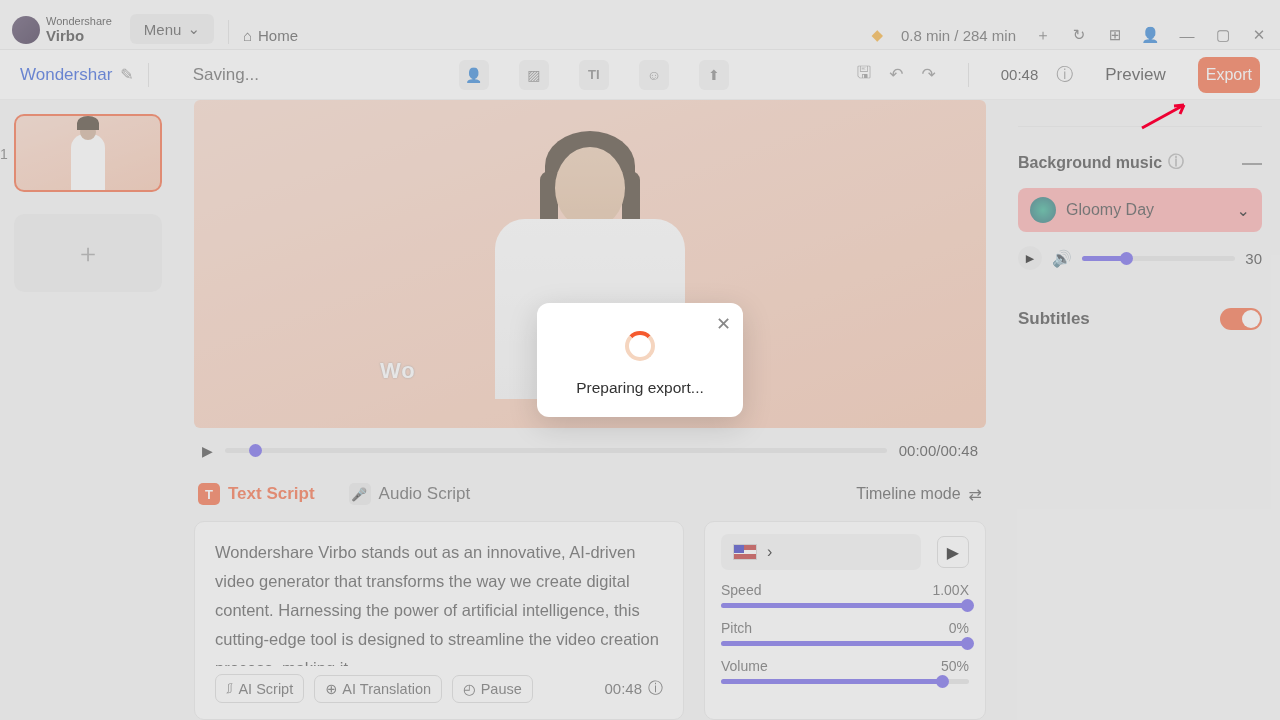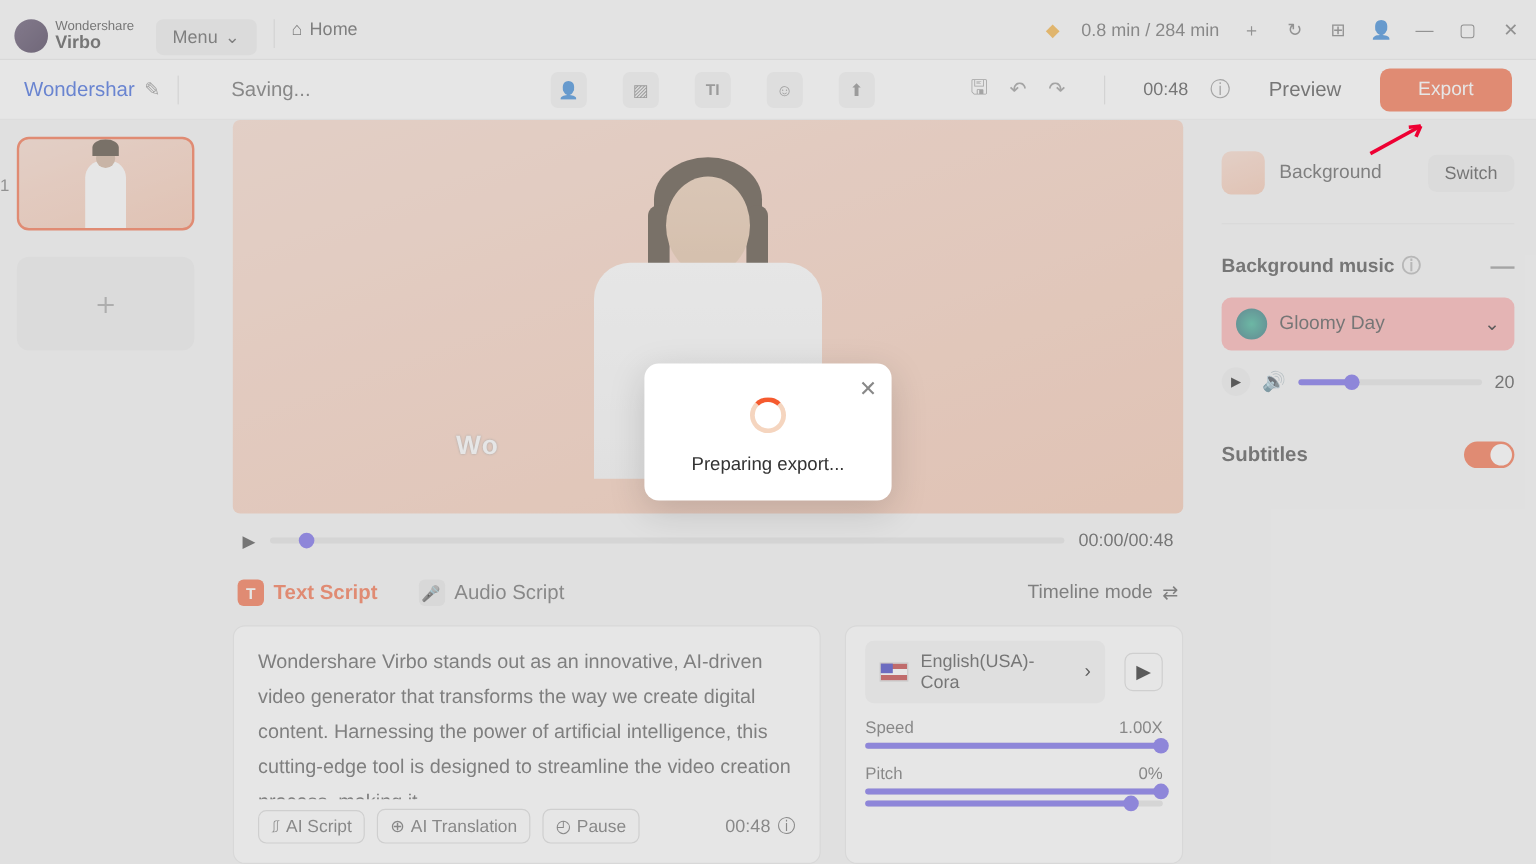--- a/index.html
+++ b/index.html
@@ -1,18 +1,18 @@
 <!DOCTYPE html>
 <html><head>
 <meta charset="utf-8">
 <style>
 * { box-sizing: border-box; margin: 0; padding: 0; font-family: -apple-system, BlinkMacSystemFont, 'Segoe UI', Arial, sans-serif; }
 body { width: 1280px; height: 720px; overflow: hidden; background: #f5f5f5; position: relative; }
 
-.topbar { height: 50px; display: flex; align-items: flex-start; padding: 16px 12px; background: #fafafa; border-bottom: 1px solid #e5e5e5; }
+.topbar { height: 50px; display: flex; align-items: flex-end; padding: 5px 12px; background: #fafafa; border-bottom: 1px solid #e5e5e5; }
 .logo-block { display: flex; align-items: center; gap: 6px; }
 .logo-circle { width: 28px; height: 28px; border-radius: 50%; background: linear-gradient(135deg,#4a3a5a,#2a1a3a); }
 .logo-text { font-size: 11px; line-height: 1.1; color: #333; }
 .logo-text b { font-size: 15px; font-weight: 700; }
 .menu-btn { margin-left: 18px; padding: 6px 14px; background: #ececec; border-radius: 6px; font-size: 15px; color: #444; display: flex; align-items: center; gap: 6px; }
 .vdiv { width: 1px; height: 24px; background: #ddd; margin: 0 14px; }
 .home-btn { display: flex; align-items: center; gap: 6px; font-size: 15px; color: #444; }
 .topbar-right { margin-left: auto; display: flex; align-items: center; gap: 18px; color: #555; font-size: 15px; }
 .diamond { color: #f5a623; }
 .win-btn { width: 18px; height: 18px; display: flex; align-items: center; justify-content: center; color: #666; cursor: pointer; }
@@ -21,21 +21,21 @@
 .proj-name { font-size: 17px; color: #1d4ed8; }
 .edit-ic { margin-left: 8px; color: #888; }
 .saving { margin-left: 30px; font-size: 17px; color: #555; }
 .mid-tools { margin-left: 200px; display: flex; gap: 30px; }
 .tool-ic { width: 30px; height: 30px; border-radius: 6px; background: #f0f0f0; display: flex; align-items: center; justify-content: center; color: #777; font-size: 14px; }
 .tool-ic:nth-child(3) { font-weight: 700; font-size: 13px; }
 .toolbar-right { margin-left: auto; display: flex; align-items: center; gap: 18px; }
 .tb-ic { color: #888; font-size: 17px; }
 .duration { font-size: 15px; color: #333; }
 .preview-btn { font-size: 17px; color: #333; padding: 8px 14px; }
-.export-btn { background: #f55a2e; color: #fff; padding: 9px 32px; border-radius: 8px; font-size: 16px; font-weight: 500; }
+.export-btn { background: #f55a2e; color: #fff; padding: 9px 8px; border-radius: 8px; font-size: 16px; font-weight: 500; }
 
 .body-row { display: flex; height: 620px; }
 .slides-col { width: 180px; padding: 14px; display: flex; flex-direction: column; gap: 22px; }
 .slide-thumb { width: 148px; height: 78px; border-radius: 10px; border: 2px solid #f55a2e; background: linear-gradient(160deg,#f8d5c5,#f5bfa5); position: relative; display: flex; align-items: flex-end; justify-content: center; overflow: hidden; }
 .slide-num { position: absolute; left: -14px; top: 32px; font-size: 14px; color: #666; }
 .slide-wrap { position: relative; }
 .mini-person { width: 34px; height: 56px; background: #fff; border-radius: 14px 14px 0 0; position: relative; }
 .mini-person::before { content: ''; position: absolute; top: -10px; left: 9px; width: 16px; height: 16px; border-radius: 50%; background: #c9a58a; }
 .mini-person::after { content: ''; position: absolute; top: -18px; left: 6px; width: 22px; height: 14px; border-radius: 50% 50% 0 0; background: #3a2a1a; }
 .add-slide { width: 148px; height: 78px; border-radius: 10px; background: #ececec; display: flex; align-items: center; justify-content: center; font-size: 26px; color: #999; }
@@ -233,21 +233,20 @@
           <span class="script-dur">
               <span>00:48</span>
               <span>ⓘ</span>
             </span>
         </div>
       </div>
       <div class="voice-box">
         <div style="display:flex;align-items:center;gap:8px">
           <div class="voice-sel" style="flex:1">
             <div class="flag"></div>
-            <span class="voice-name">English(USA)-Cora</span>
             <span>›</span>
           </div>
           <div class="voice-play">▶</div>
         </div>
         <div class="v-row">
             <span>Speed</span>
             <span>1.00X</span>
           </div>
         <div class="v-slider">
             <div class="v-fill" style="width:100%">
@@ -256,55 +255,54 @@
           </div>
         <div class="v-row">
             <span>Pitch</span>
             <span>0%</span>
           </div>
         <div class="v-slider">
             <div class="v-fill" style="width:100%">
               <div class="v-knob"></div>
             </div>
           </div>
+        <div class="v-row">
+            <span>Volume</span>
+            <span>50%</span>
+          </div>
         <div class="v-slider">
             <div class="v-fill" style="width:90%">
               <div class="v-knob"></div>
             </div>
           </div>
       </div>
     </div>
   </div>
 
   <div class="right-col">
-    <div class="bg-row">
-      <div class="bg-sw"></div>
-      <span class="bg-lbl">Background</span>
-      <span class="switch-btn">Switch</span>
-    </div>
     <div style="border-top:1px solid #e8e8e8;margin:6px 0"></div>
     <div class="sec-title">
       <span>Background music</span>
       <span style="color:#aaa">ⓘ</span>
       <span class="minus">—</span>
     </div>
     <div class="music-sel">
       <div class="music-ic"></div>
       <span class="music-name">Gloomy Day</span>
       <span>⌄</span>
     </div>
     <div class="vol-row">
       <div class="vol-play">▶</div>
       <span class="spk-ic">🔊</span>
       <div class="vol-slider">
           <div class="vol-fill">
             <div class="v-knob"></div>
           </div>
         </div>
-      <span class="vol-num">20</span>
+      <span class="vol-num">30</span>
     </div>
     <div class="subt-row">
       <span class="subt-lbl">Subtitles</span>
       <div class="toggle"></div>
     </div>
   </div>
 </div>
 
 <svg class="arrow-annot" viewBox="0 0 50 30">
     <path d="M2 28 L44 5" stroke="#e03" stroke-width="3" fill="none"></path>

